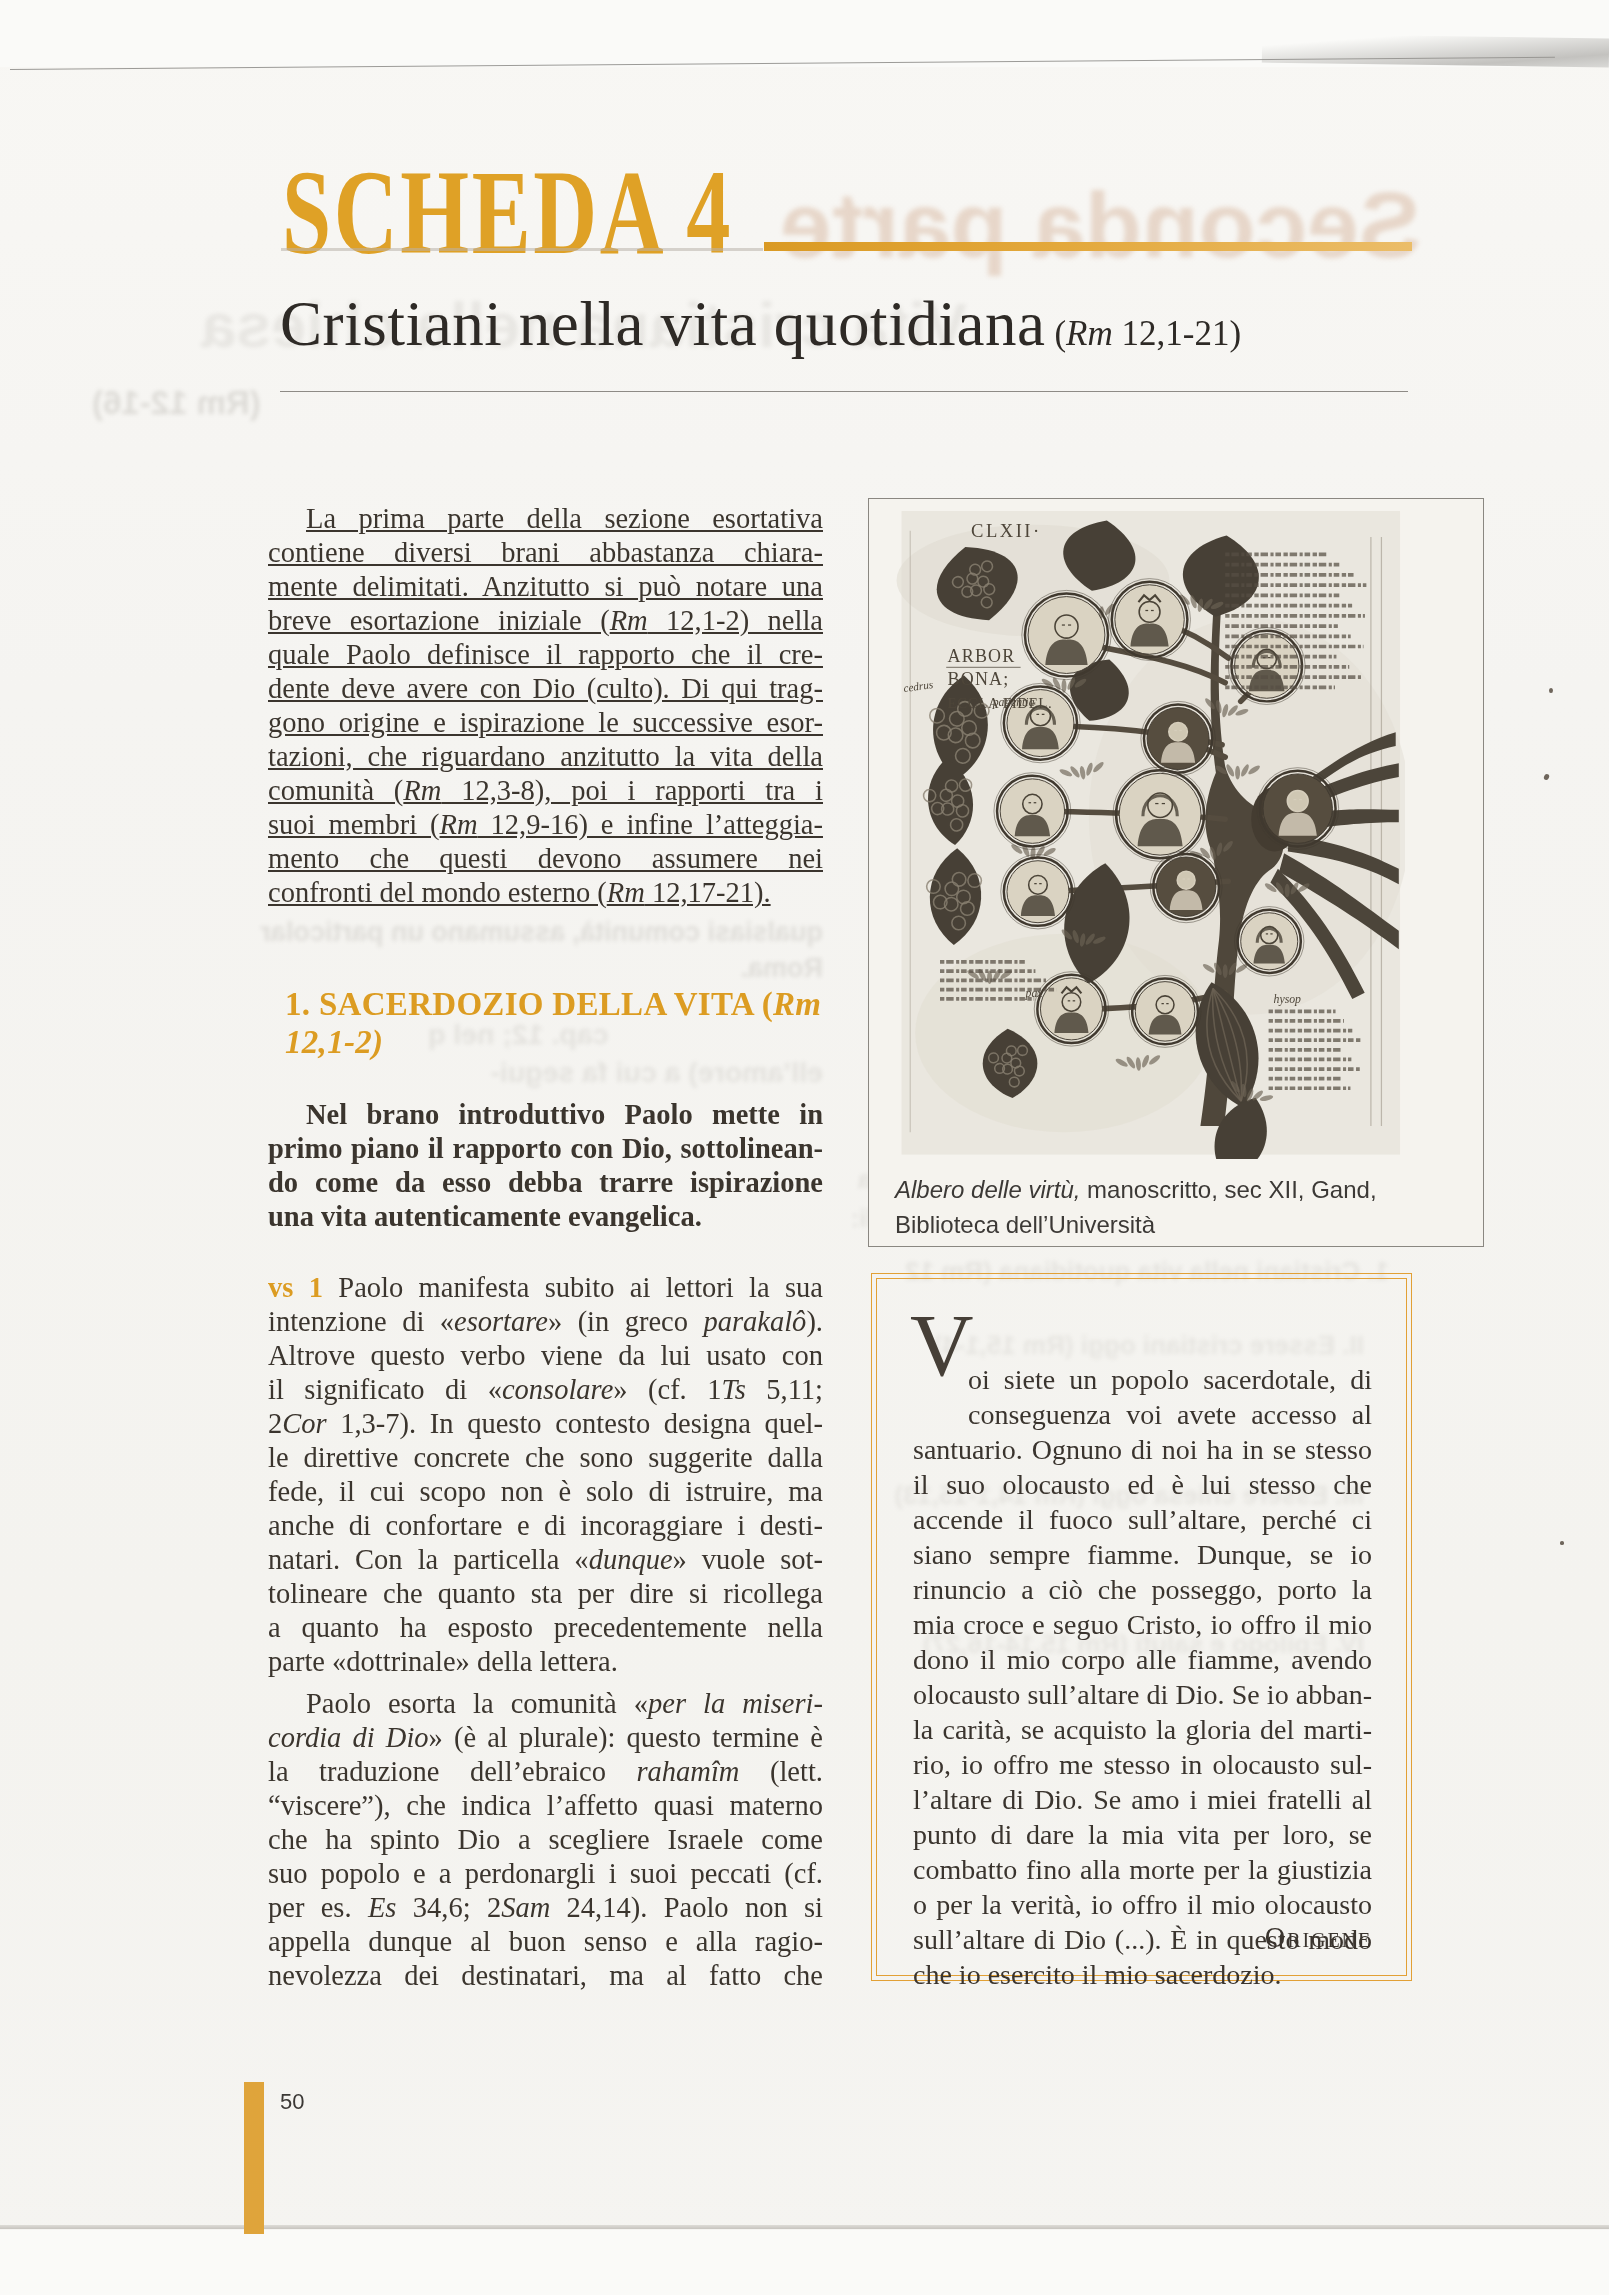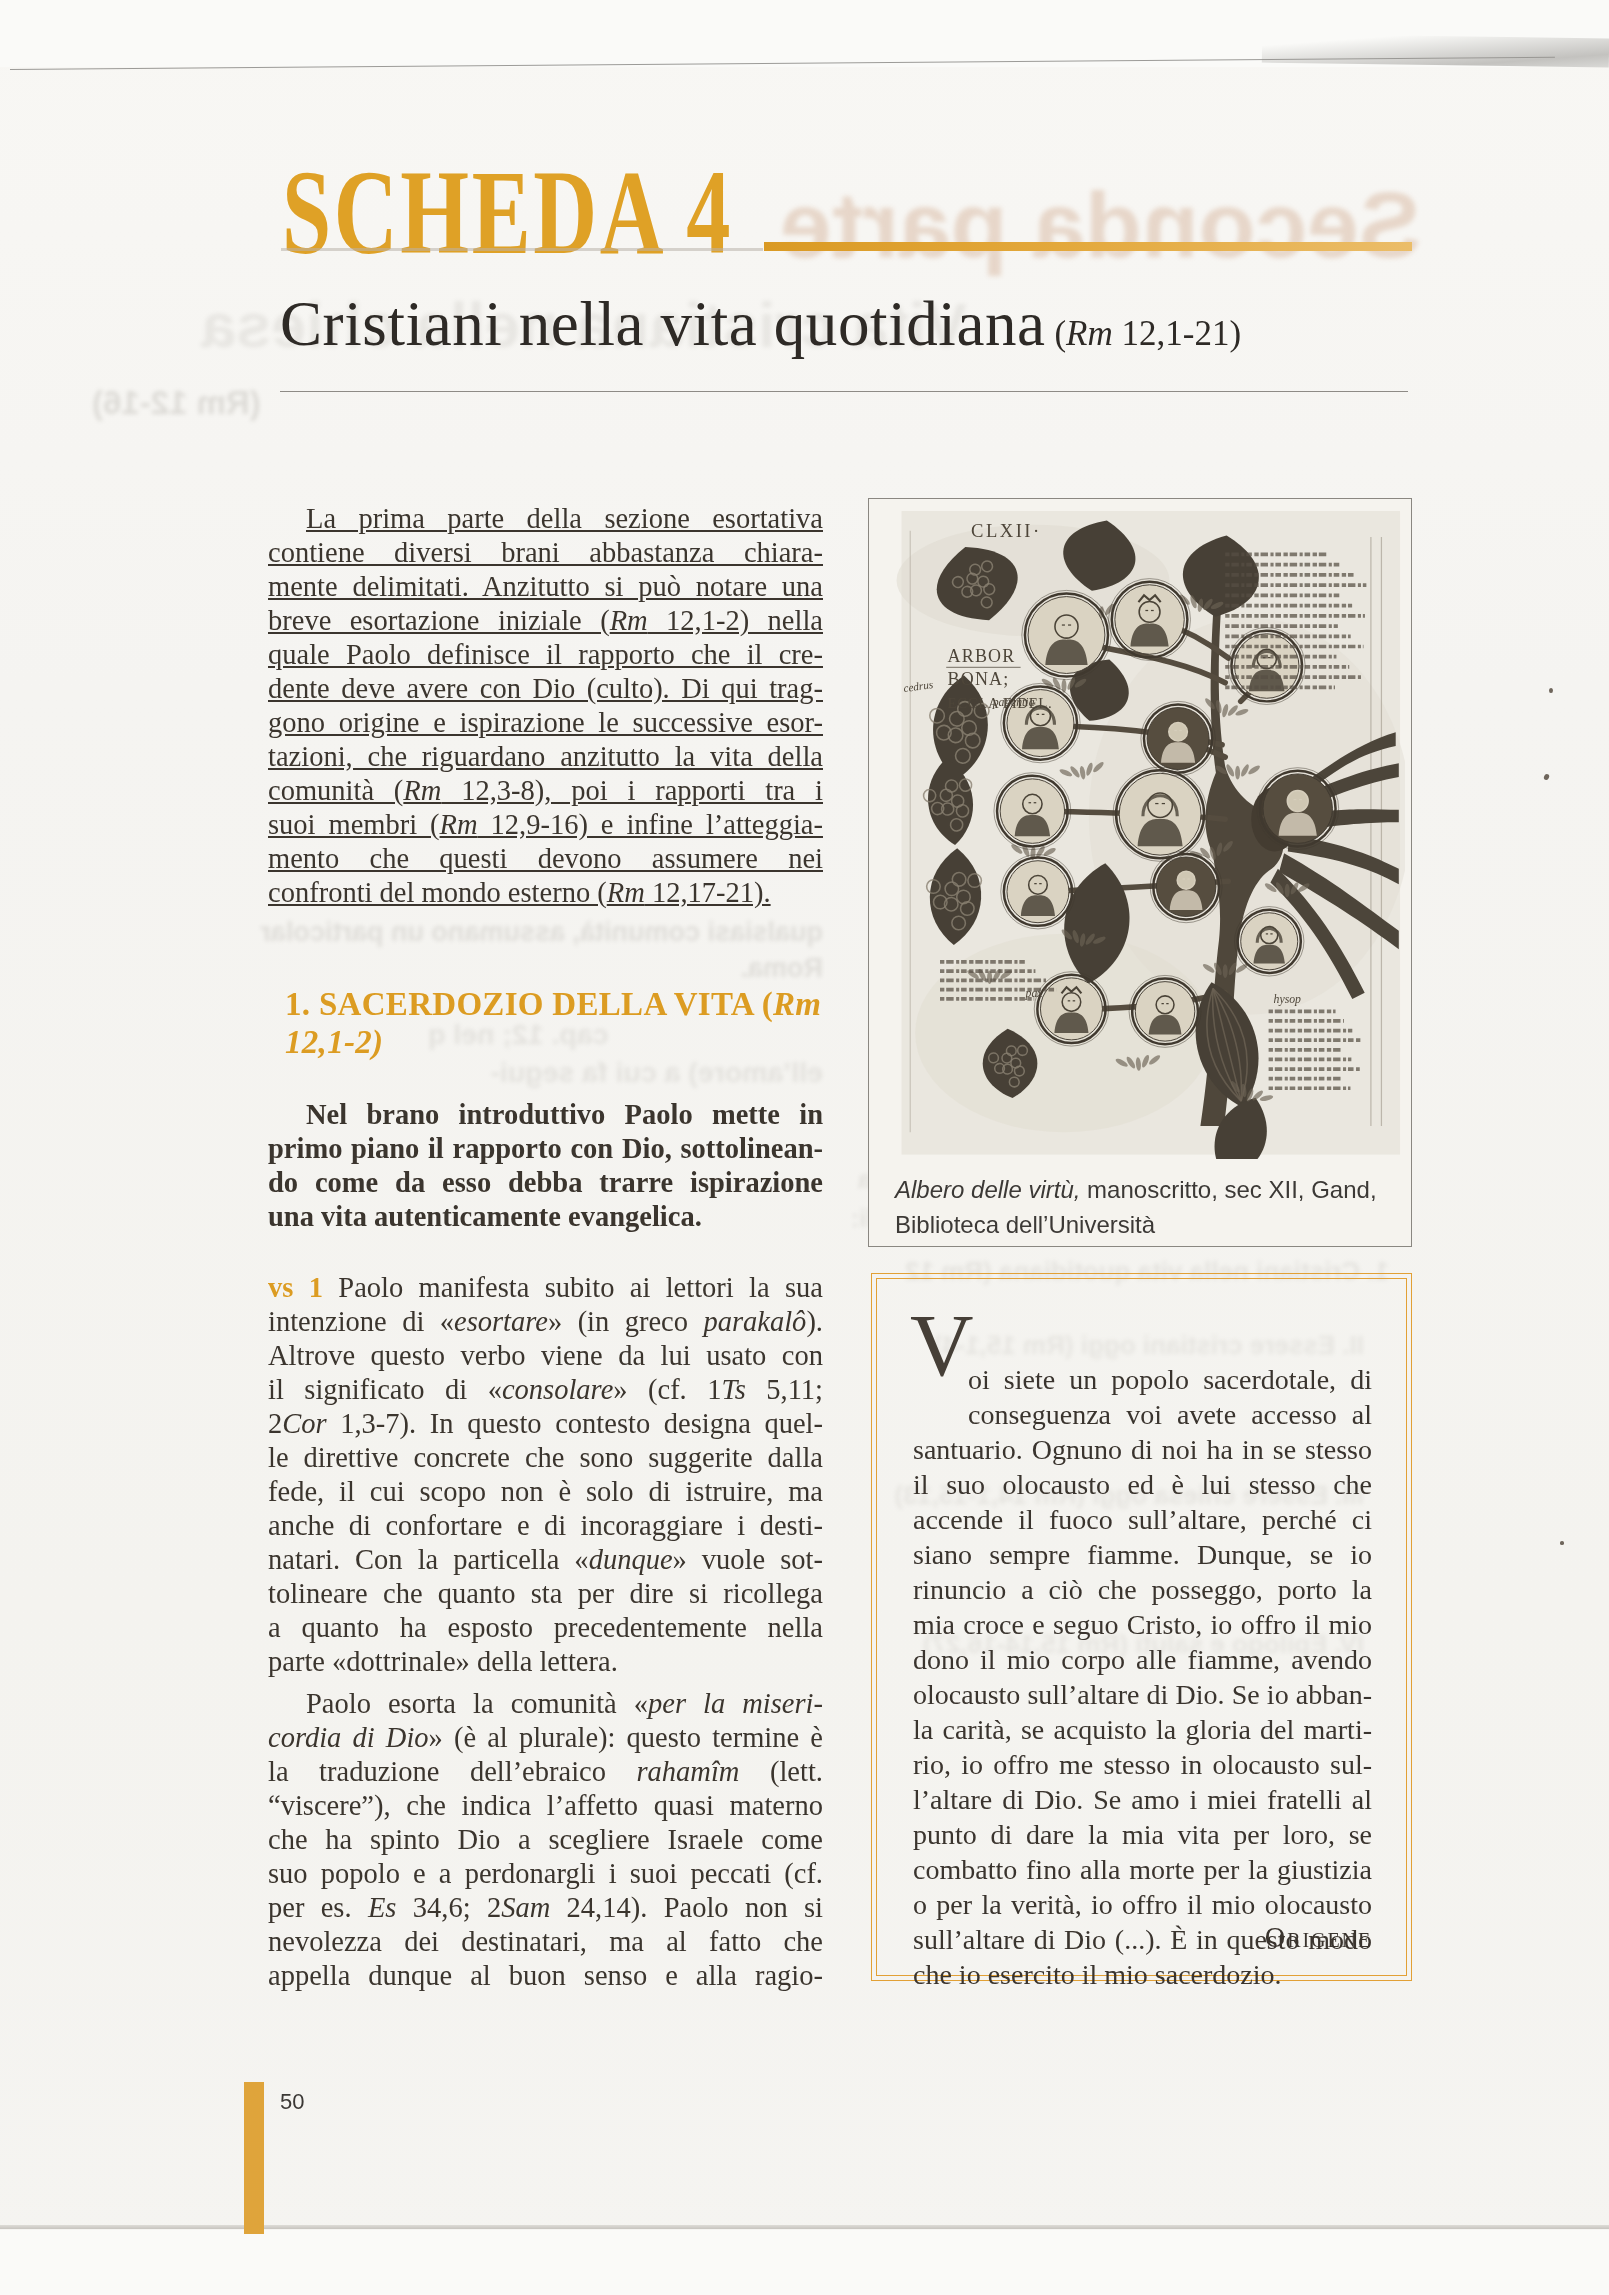--- a/index.html
+++ b/index.html
@@ -47,21 +47,21 @@
   .para{position:absolute;left:268px;width:555px;font-size:28.5px;line-height:34px;color:#3B352E;}
   .tl{text-align:justify;text-align-last:justify;}
   .para .tl:last-child{text-align-last:left;}
   .para.cont .tl:last-child{text-align-last:justify;}
   .para.ind .tl:first-child{text-indent:38px;}
   .para b{color:#DC9C22;}
   .sec-heading{position:absolute;left:268px;width:555px;font-size:33px;line-height:38px;
           font-weight:bold;color:#DC9C22;letter-spacing:0.3px;}
   .sec-heading .tl{text-align:center;text-align-last:left;margin-left:17px;}
   
-  .fig-frame{position:absolute;left:868px;top:498px;width:544px;height:749px;
+  .fig-frame{position:absolute;left:868px;top:498px;width:616px;height:749px;
           border:1.2px solid #8A8781;background:#F5F3EE;box-sizing:border-box;}
   .fig-art{position:absolute;left:8.7px;top:7.4px;width:527px;height:653px;}
   .fig-caption{position:absolute;left:26px;top:673px;width:496px;
           font-family:"Liberation Sans",sans-serif;font-size:24px;line-height:35px;color:#3C3936;}
   
   .quote-box{position:absolute;left:871px;top:1273px;width:541px;height:708px;
           border:1.9px solid #E2A035;box-sizing:border-box;}
   .quote-box .inner{position:absolute;left:3.7px;top:3.7px;right:3.7px;bottom:3.7px;border:1.2px solid #E2A035;}
   .qlines{position:absolute;left:913px;top:1318px;width:459px;font-size:28px;line-height:35px;color:#3A342E;margin-top:44px;}
   .qlines .tl.dc{padding-left:55px;}
@@ -150,22 +150,22 @@
       <div class="tl">parte «dottrinale» della lettera.</div>
     </div>
   <div class="para ind cont" style="top:1687px;">
       <div class="tl">Paolo esorta la comunità «<i>per la miseri-</i></div>
       <div class="tl"><i>cordia di Dio</i>» (è al plurale): questo termine è</div>
       <div class="tl">la traduzione dell’ebraico <i>rahamîm</i> (lett.</div>
       <div class="tl">“viscere”), che indica l’affetto quasi materno</div>
       <div class="tl">che ha spinto Dio a scegliere Israele come</div>
       <div class="tl">suo popolo e a perdonargli i suoi peccati (cf.</div>
       <div class="tl">per es. <i>Es</i> 34,6; 2<i>Sam</i> 24,14). Paolo non si</div>
+      <div class="tl">appella dunque al buon senso e alla ragio-</div>
       <div class="tl">nevolezza dei destinatari, ma al fatto che</div>
-      <div class="tl">appella dunque al buon senso e alla ragio-</div>
     </div>
 
   <div class="fig-frame">
     <svg class="fig-art" viewBox="0 0 850 1053">
       <rect x="38" y="8" width="804" height="1038" fill="#EAE7DF"></rect>
       <ellipse cx="250" cy="120" rx="220" ry="90" fill="#DFDBCF" opacity=".55"></ellipse>
       <ellipse cx="600" cy="500" rx="260" ry="320" fill="#E2DED3" opacity=".5"></ellipse>
       <ellipse cx="300" cy="850" rx="240" ry="160" fill="#DFDBCF" opacity=".45"></ellipse>
       <line x1="52" y1="40" x2="52" y2="1010" stroke="#A9A296" stroke-width="2" opacity=".5"></line>
       <line x1="795" y1="50" x2="795" y2="1000" stroke="#A9A296" stroke-width="2" opacity=".7"></line>

